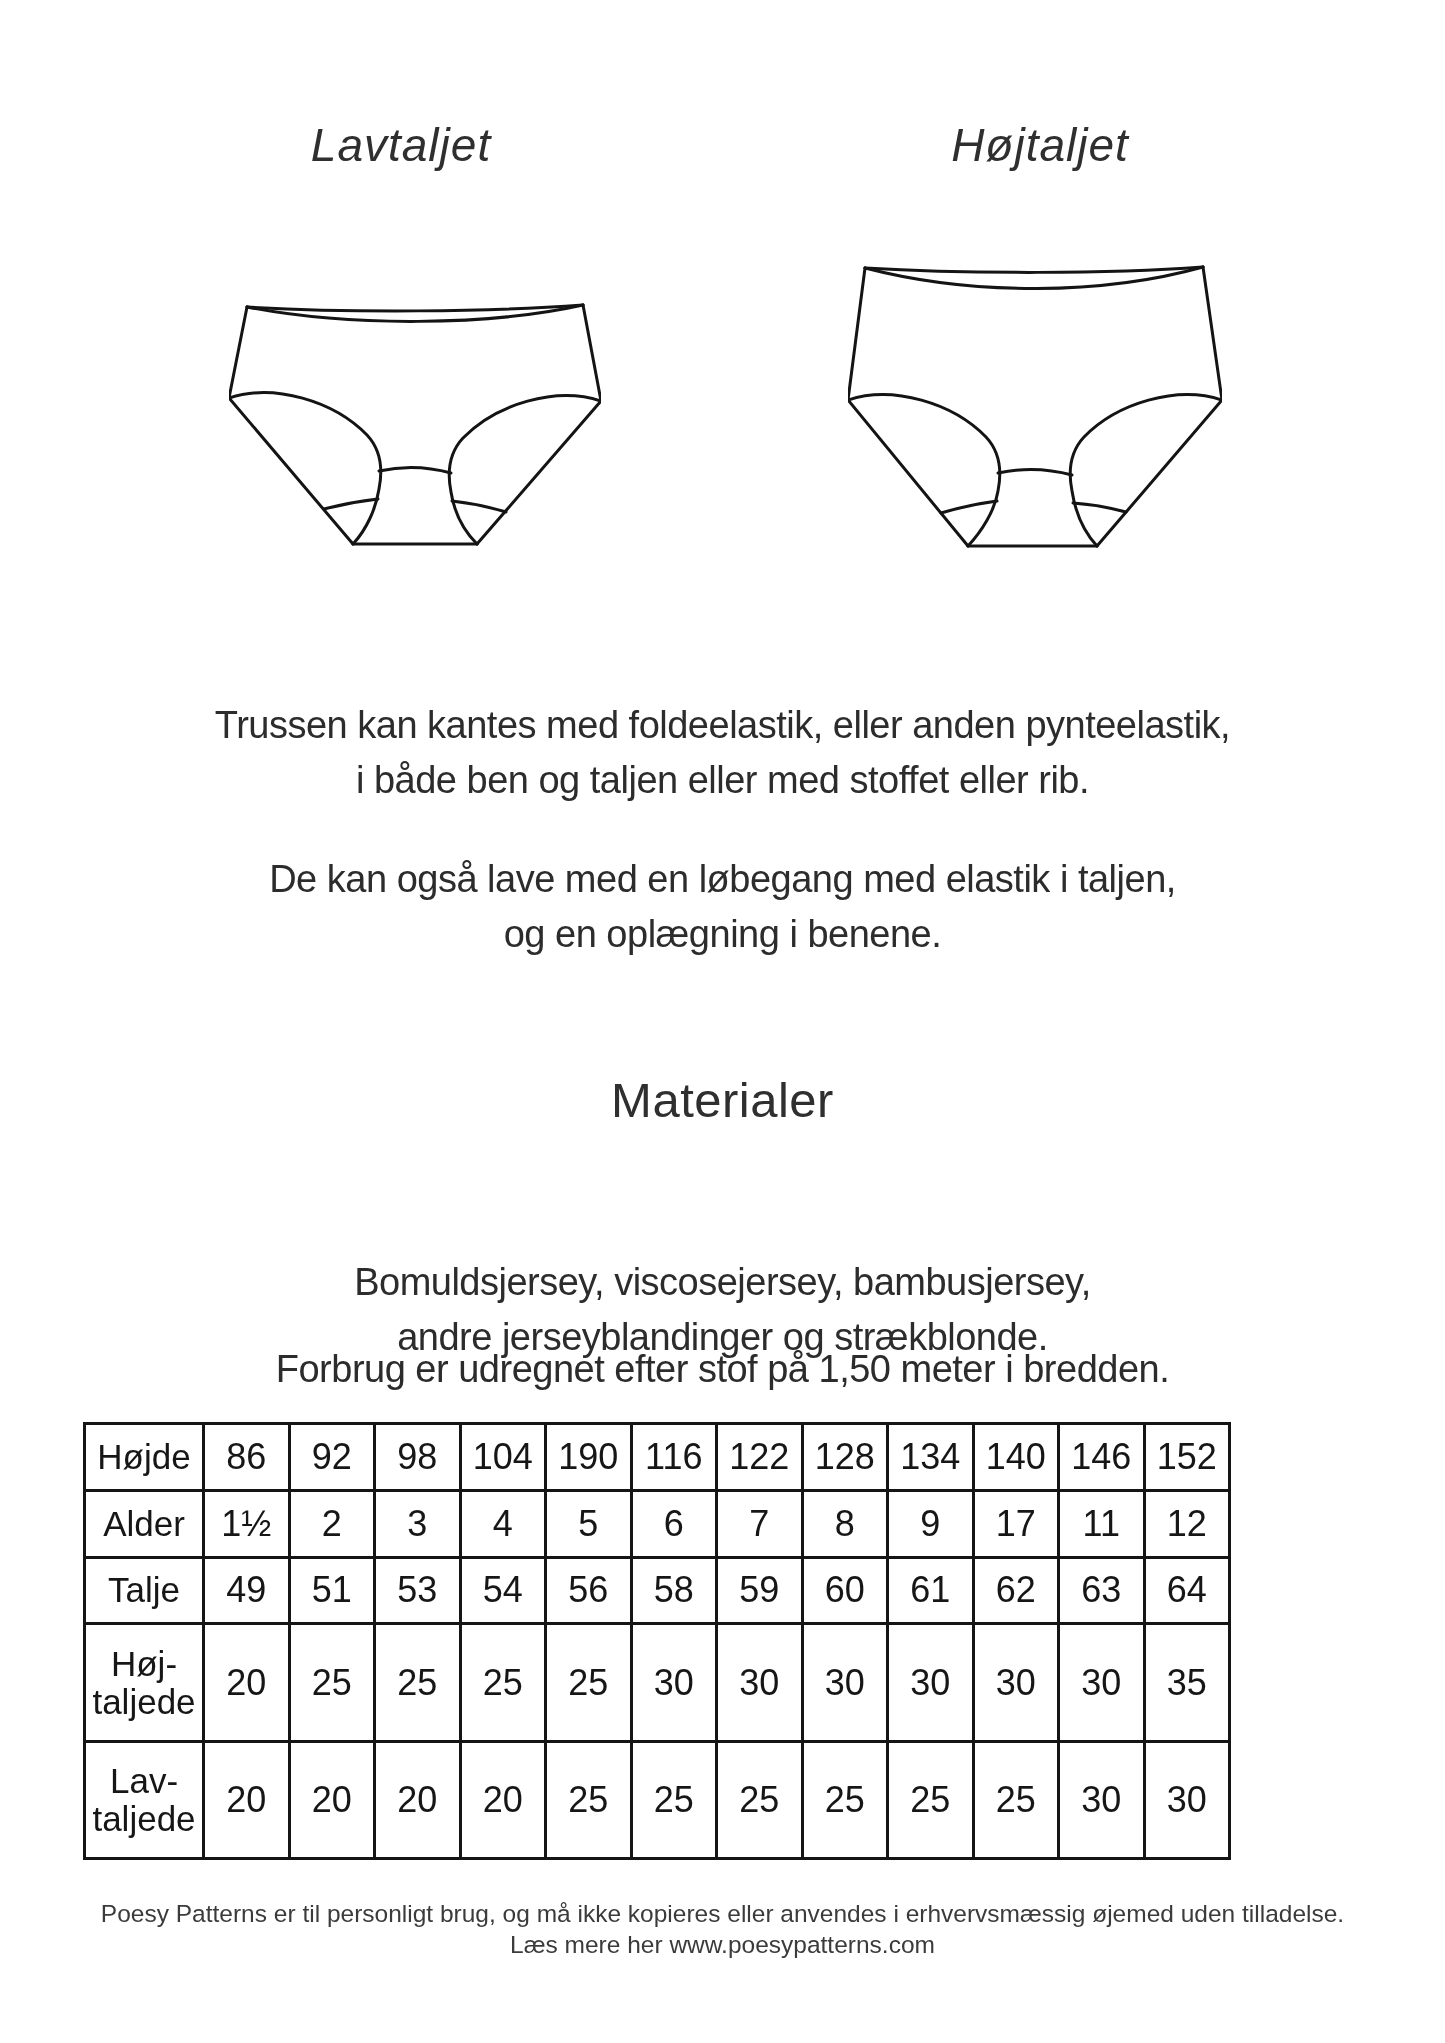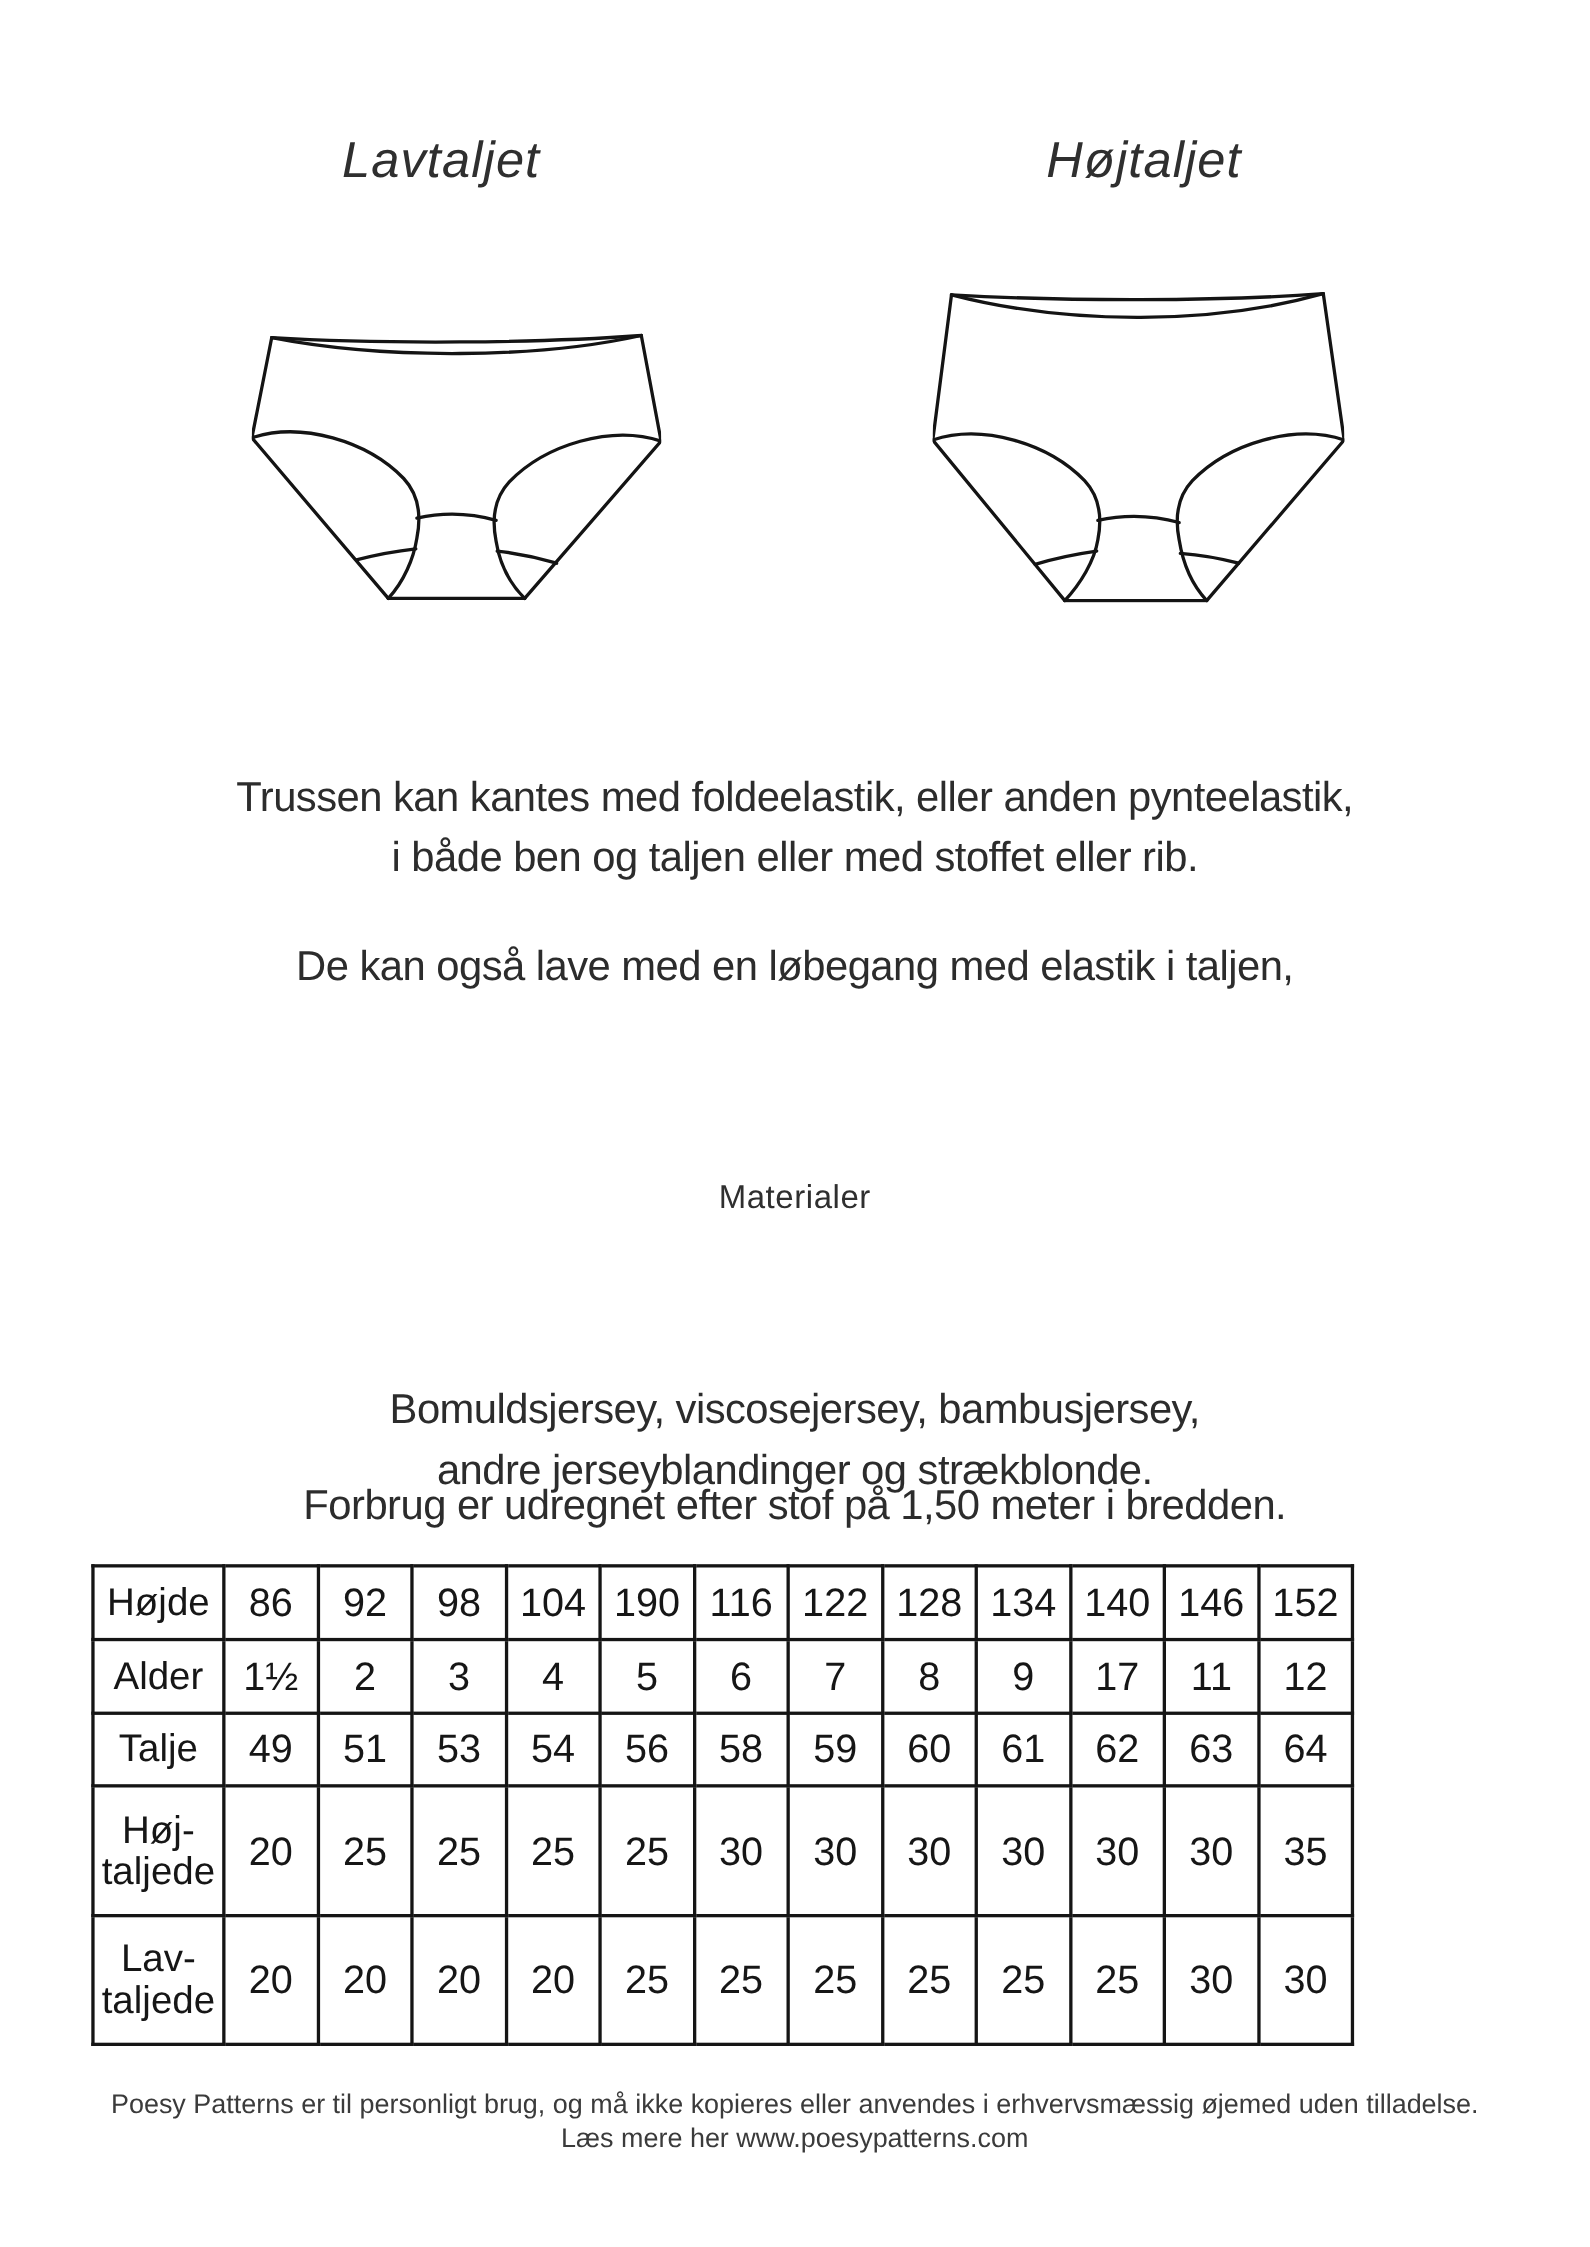--- a/index.html
+++ b/index.html
@@ -34,21 +34,21 @@
     position: absolute;
     left: 0;
     width: 1445px;
     text-align: center;
     font-weight: 300;
     color: #2c2c2c;
   }
   .body-text { font-size: 38px; line-height: 55px; letter-spacing: -0.5px; }
   .para-edges   { top: 698px; }
   .para-casing  { top: 852px; }
-  .section-heading { top: 1072px; font-size: 30px; letter-spacing: 0.5px; color: #2f2f2f; }
+  .section-heading { top: 1072px; font-size: 49px; letter-spacing: 0.5px; color: #2f2f2f; }
   .para-materials { top: 1227px; margin-top: 28px; }
   .fabric-note { top: 1348px; font-size: 38px; letter-spacing: -0.5px; }
 
   table.size-table {
     position: absolute;
     left: 83px;
     top: 1422px;
     width: 1148px;
     height: 438px;
     border-collapse: collapse;
@@ -124,20 +124,21 @@
     </g>
   </svg>
 
   <div class="centered-text body-text para-edges">
     <span style="display:block">Trussen kan kantes med foldeelastik, eller anden pynteelastik,</span>
     <span style="display:block">i både ben og taljen eller med stoffet eller rib.</span>
   </div>
 
   <div class="centered-text body-text para-casing">
     <span style="display:block">De kan også lave med en løbegang med elastik i taljen,</span>
+    <span style="display:block">og en oplægning i benene.</span>
   </div>
 
   <div class="centered-text section-heading">Materialer</div>
 
   <div class="centered-text body-text para-materials">
     <span style="display:block">Bomuldsjersey, viscosejersey, bambusjersey,</span>
     <span style="display:block">andre jerseyblandinger og strækblonde.</span>
   </div>
 
   <div class="centered-text fabric-note">Forbrug er udregnet efter stof på 1,50 meter i bredden.</div>

